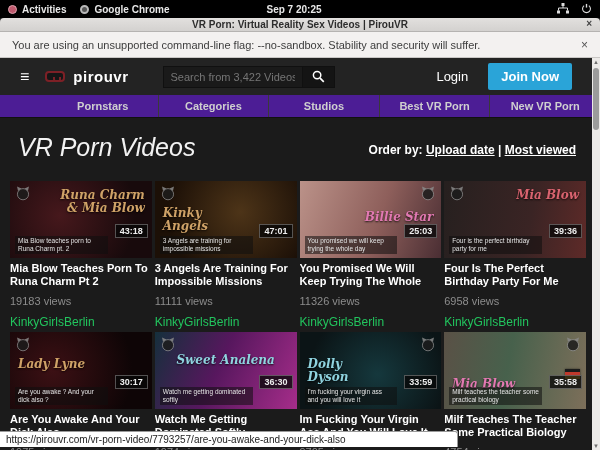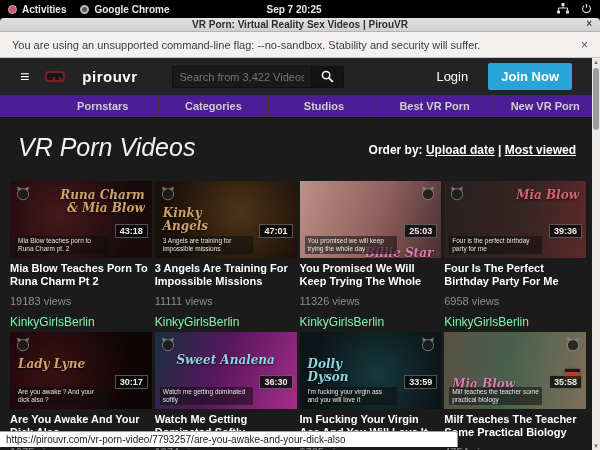--- a/index.html
+++ b/index.html
@@ -19,21 +19,21 @@
   .titlebar { height:14px; background:linear-gradient(#e2e0de,#d3d1cf); border-bottom:1px solid #b5b3b1; border-radius:4px 4px 0 0; display:flex; align-items:center; justify-content:center; position:relative; font-size:10px; font-weight:bold; color:#2d2d2d; }
   .titlebar .close { position:absolute; right:8px; top:0; font-size:10px; color:#444; cursor:default; }
 
   
   .warnbar { height:26px; background:#f3f1f0; border-bottom:1px solid #c9c7c5; display:flex; align-items:center; font-size:11px; color:#3d3d3d; padding:0 12px; position:relative; }
   .warnbar .close { position:absolute; right:12px; font-size:12px; color:#555; }
 
   
   .siteheader { height:37px; background:#232323; display:flex; align-items:center; padding:0 14px 0 20px; gap:10px; position:relative; }
   .hamburger { color:#fff; font-size:16px; line-height:1; margin-right:6px; cursor:pointer; }
-  .logo { display:flex; align-items:center; gap:17px; cursor:pointer; }
+  .logo { display:flex; align-items:center; gap:8px; cursor:pointer; }
   .goggles { width:20px; height:11px; border:2px solid #7d2026; border-radius:4px; position:relative; background:#161616; }
   .goggles:after { content:""; position:absolute; left:6px; bottom:-2px; width:4px; height:3px; background:#161616; border:2px solid #7d2026; border-top:none; border-radius:0 0 3px 3px; }
   .logo-word { color:#fff; font-size:15px; font-weight:bold; letter-spacing:.5px; }
   .searchwrap { display:flex; margin-left:24px; }
   .searchwrap input { width:140px; height:22px; background:#1a1a1a; border:1px solid #101010; color:#9a9a9a; font-size:11px; padding:0 7px; outline:none; }
   .searchbtn { width:32px; height:22px; background:#141414; border:1px solid #101010; border-left:none; display:flex; align-items:center; justify-content:center; cursor:pointer; }
   .login { margin-left:auto; color:#fff; font-size:13px; cursor:pointer; }
   .joinbtn { background:#2aa4d8; color:#fff; border:none; font-size:13px; font-weight:bold; padding:6px 13px; border-radius:2px; margin-left:10px; margin-right:14px; cursor:pointer; }
 
   
@@ -46,39 +46,39 @@
   .pagehead { height:63px; position:relative; }
   .pagehead h1 { font-size:25px; font-weight:400; color:#f2f2f2; padding-top:15px; padding-left:8px;font-style:italic; }
   .orderby { position:absolute; right:14px; top:25px; font-size:12px; font-weight:bold; color:#fff; }
   .orderby a { color:#fff; text-decoration:underline; cursor:pointer; }
 
   .grid { display:grid; grid-template-columns:repeat(4,1fr); column-gap:3px; grid-auto-rows:151px; margin-right:4px; }
   .card { cursor:pointer; }
   .thumb { height:77px; position:relative; overflow:hidden; background:#222; }
   .vtitle { margin-top:4px; font-size:11px; line-height:13px; font-weight:bold; color:#fff; height:26px; overflow:hidden; }
   .views { margin-top:7px; font-size:11px; color:#8d8d8d; }
-  .studio { margin-top:8px; font-size:12px; color:#86efac; }
+  .studio { margin-top:8px; font-size:12px; color:#22c55e; }
 
   
   .t0 { background:radial-gradient(circle at 35% 45%, #46181c, #180a0c 75%); }
   .t1 { background:radial-gradient(circle at 60% 40%, #4d3418, #1c1007 75%); }
   .t2 { background:linear-gradient(110deg, #bb9289 0%, #8e5f5b 55%, #4a2e33 100%); }
   .t3 { background:linear-gradient(100deg, #26201f 0%, #3a2424 60%, #5e2a28 100%); }
   .t4 { background:radial-gradient(circle at 30% 50%, #3c1014, #0e0506 75%); }
   .t5 { background:linear-gradient(115deg, #15303c 0%, #57175e 45%, #a62d8a 100%); }
   .t6 { background:radial-gradient(circle at 55% 55%, #15383d, #0b1416 78%);padding-left:19px; }
   .t7 { background:linear-gradient(100deg, #5a5146 0%, #47614c 45%, #7d6f5a 100%); }
 
   .ovname { position:absolute; font-family:"DejaVu Serif", serif; font-style:italic; font-weight:bold; font-size:12px; line-height:13px; text-shadow:0 1px 2px rgba(0,0,0,.8); pointer-events:none; }
   .ov-tr { top:8px; right:7px; width:62%; text-align:right; }
   .ov-l  { top:26px; left:8px; width:55%; }
   .ov-rc { top:30px; right:8px; width:55%; text-align:right; }
   .ov-ct { top:22px; left:0; right:0; text-align:center; }
   .ov-bl { bottom:18px; left:8px; width:60%; }
-  .oc-gold { color:#cfa267; } .oc-pink { color:#e279b2;margin-top:36px; } .oc-red { color:#d9636f; } .oc-cyan { color:#8fd3df; }
+  .oc-gold { color:#cfa267; } .oc-pink { color:#e279b2; } .oc-red { color:#d9636f; } .oc-cyan { color:#8fd3df; }
 
   .ovcap { position:absolute; bottom:4px; left:5px; right:44px; font-size:6.5px; line-height:8px; color:#e3e3e3; background:rgba(15,15,15,.55); padding:1px 3px; pointer-events:none; }
   .dur { position:absolute; bottom:20px; right:4px; background:rgba(8,8,8,.78); border:1px solid rgba(255,255,255,.3); color:#eee; font-size:9px; font-weight:bold; padding:1px 4px; }
 
   .wm { position:absolute; top:4px; left:5px; opacity:.85; }
   .wm-r { left:auto; right:5px; }
   .deflag { position:absolute; right:6px; top:48%; width:15px; height:10px; box-shadow:0 0 2px rgba(0,0,0,.6); }
   .deflag div { height:33.3%; }
   .de1{background:#1b1b1b;} .de2{background:#c0392b;} .de3{background:#e7b832;}
 

